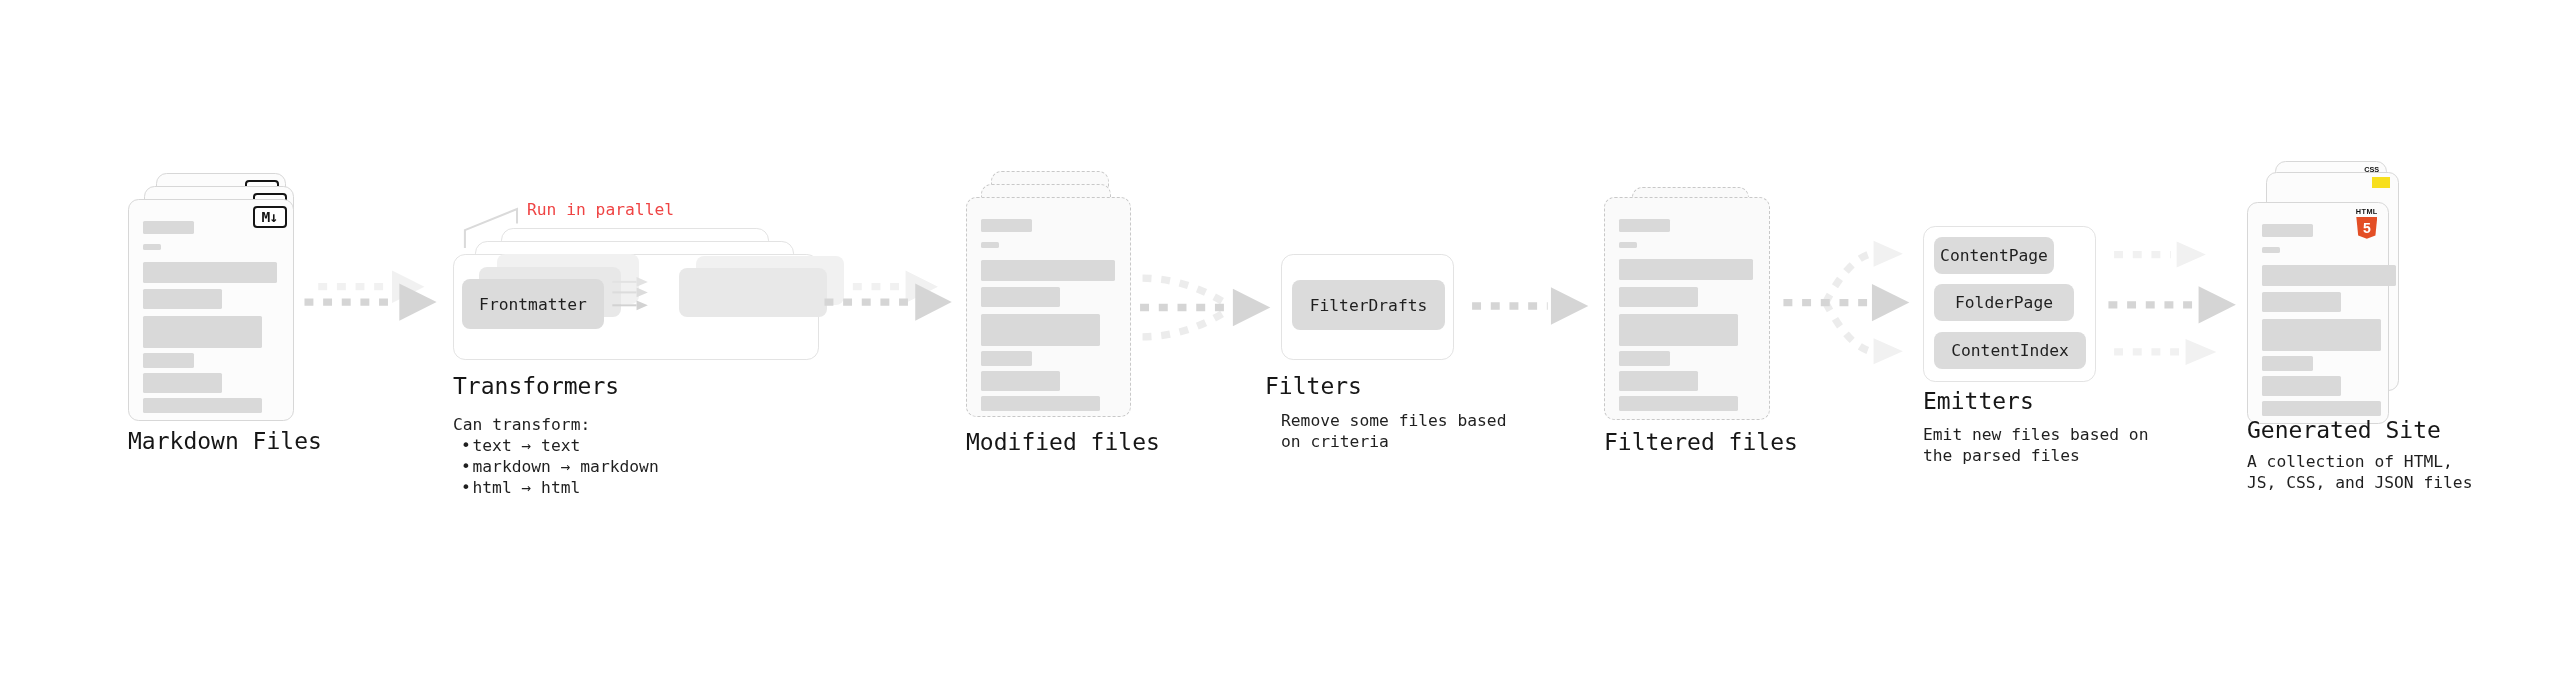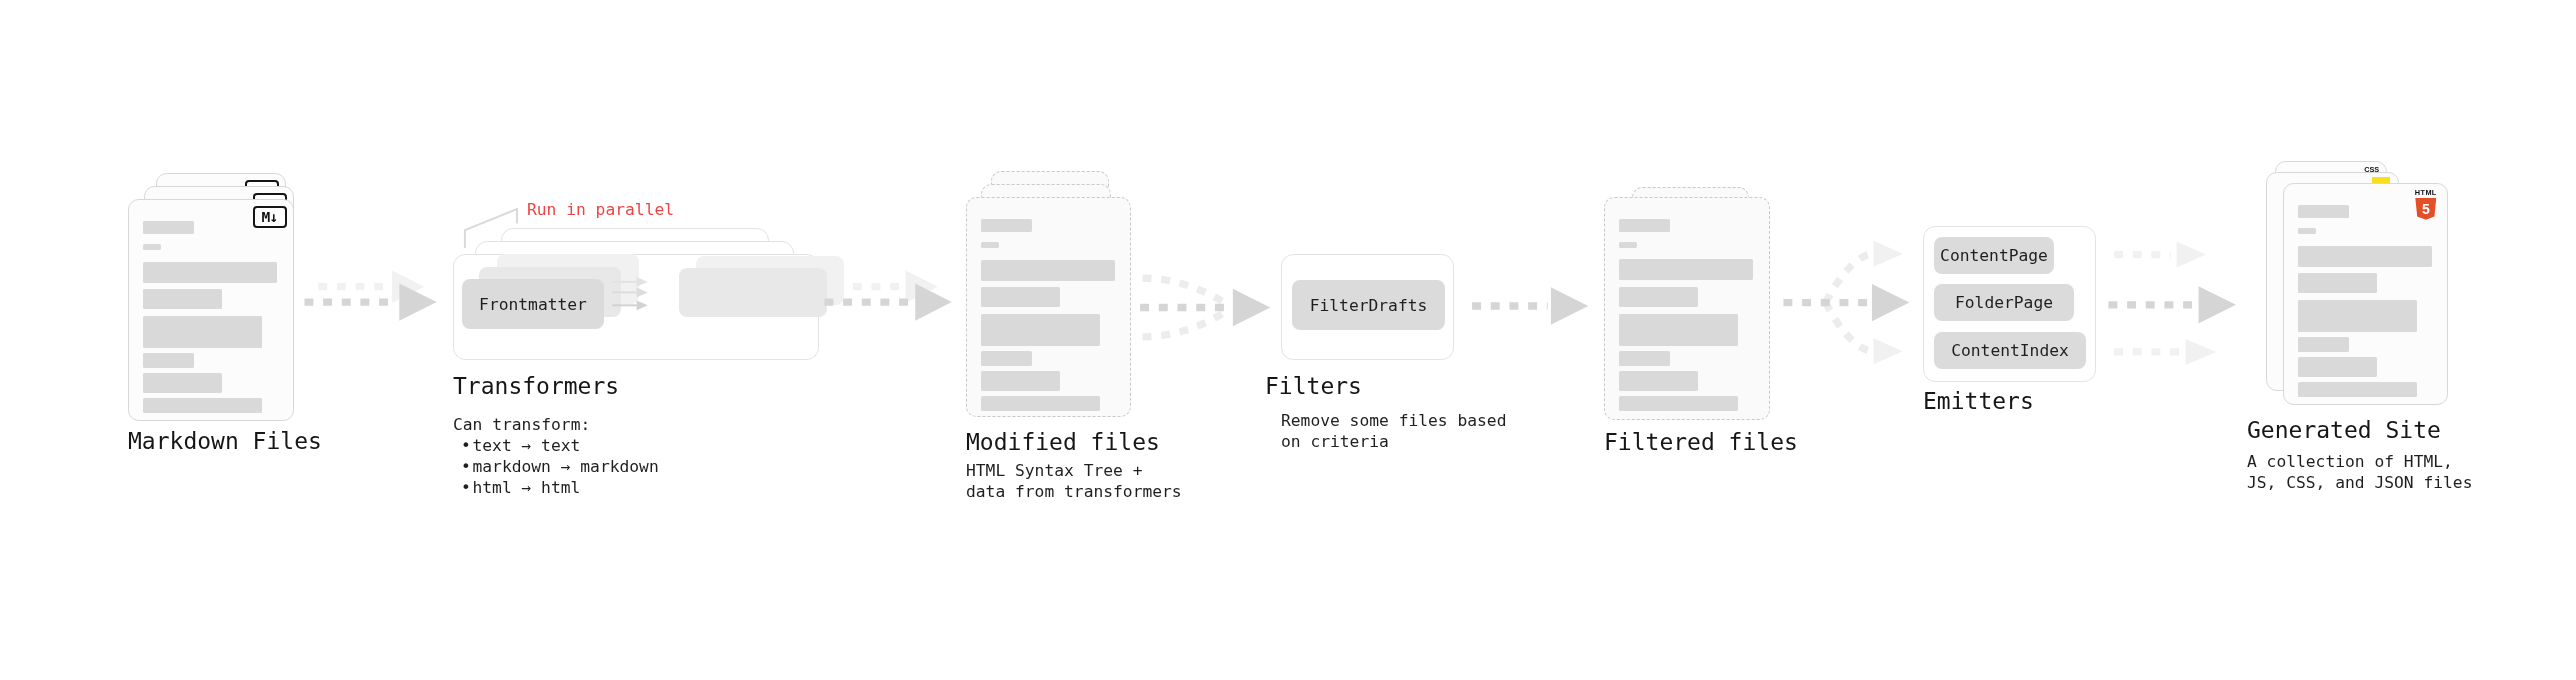--- a/index.html
+++ b/index.html
@@ -159,22 +159,20 @@
           <div class="bar b3"></div>
           <div class="bar b4"></div>
         <div class="bar b5"></div>
           <div class="bar b6"></div>
           <div class="bar b7"></div>
           <div class="bar b8"></div>
       </div>
     </div>
   </div>
   <div class="title" style="left:966px;top:429px;">Modified files</div>
-  <div class="desc" style="left:966px;top:460px;">HTML Syntax Tree +
-data from transformers</div>
 
   <svg class="abs" style="left:1136px;top:265px;" width="140" height="85" viewBox="0 0 172 104">
     <path d="M8,16 Q62,16 112,48" fill="none" stroke="#ececec" stroke-width="9" stroke-dasharray="11 12"></path>
     <path d="M8,88 Q62,88 112,56" fill="none" stroke="#ececec" stroke-width="9" stroke-dasharray="11 12"></path>
     <line x1="5" y1="52" x2="112" y2="52" stroke="#d5d5d5" stroke-width="9" stroke-dasharray="11 12"></line>
     <polygon points="119,29 165,52 119,75" fill="#d5d5d5"></polygon>
   </svg>
 
   <div class="obox" style="left:1281px;top:254px;width:173px;height:106px;"></div>
   <div class="chip" style="left:1292px;top:280px;width:153px;height:50px;">FilterDrafts</div>
@@ -211,41 +209,43 @@
     <polygon points="114,126 150,142 114,158" fill="#f1f1f1"></polygon>
     <line x1="3" y1="82" x2="108" y2="82" stroke="#d5d5d5" stroke-width="9" stroke-dasharray="11 12"></line>
     <polygon points="112,59 158,82 112,105" fill="#d5d5d5"></polygon>
   </svg>
 
   <div class="obox" style="left:1923px;top:226px;width:173px;height:156px;"></div>
   <div class="chip" style="left:1934px;top:237px;width:120px;height:37px;">ContentPage</div>
   <div class="chip" style="left:1934px;top:284px;width:140px;height:37px;">FolderPage</div>
   <div class="chip" style="left:1934px;top:332px;width:152px;height:37px;">ContentIndex</div>
   <div class="title" style="left:1923px;top:388px;">Emitters</div>
+  <div class="desc" style="left:1923px;top:424px;">Emit new files based on
+the parsed files</div>
 
   <svg class="abs" style="left:2106px;top:234px;" width="138" height="132" viewBox="0 0 170 162">
     <line x1="10" y1="25" x2="80" y2="25" stroke="#f1f1f1" stroke-width="9" stroke-dasharray="11 12"></line>
     <polygon points="87,9 123,25 87,41" fill="#f1f1f1"></polygon>
     <line x1="3" y1="87" x2="108" y2="87" stroke="#d5d5d5" stroke-width="9" stroke-dasharray="11 12"></line>
     <polygon points="114,64 160,87 114,110" fill="#d5d5d5"></polygon>
     <line x1="10" y1="145" x2="92" y2="145" stroke="#f1f1f1" stroke-width="9" stroke-dasharray="11 12"></line>
     <polygon points="98,129 136,145 98,161" fill="#f1f1f1"></polygon>
   </svg>
 
   <div class="abs" style="left:2247px;top:161px;width:171px;height:252px;">
     <div class="card" style="left:28.4px;top:0;width:112px;height:215px;">
       <div class="css-icon">
         <div class="css-word">CSS</div>
         <div class="css-bar"></div>
       </div>
     </div>
     <div class="card" style="left:18.7px;top:11.4px;width:133px;height:219px;">
       <div class="js-icon"></div>
     </div>
-    <div class="card" style="left:0;top:22px;width:165px;margin-left:36px;">
+    <div class="card" style="left:0;top:41px;width:142px;">
       <div class="html5-icon">
         <div class="html5-word">HTML</div>
         <div class="html5-shield">
             <span>5</span>
           </div>
       </div>
       <div class="bars">
         <div class="bar b1"></div>
           <div class="bar b2"></div>
           <div class="bar b3"></div>

